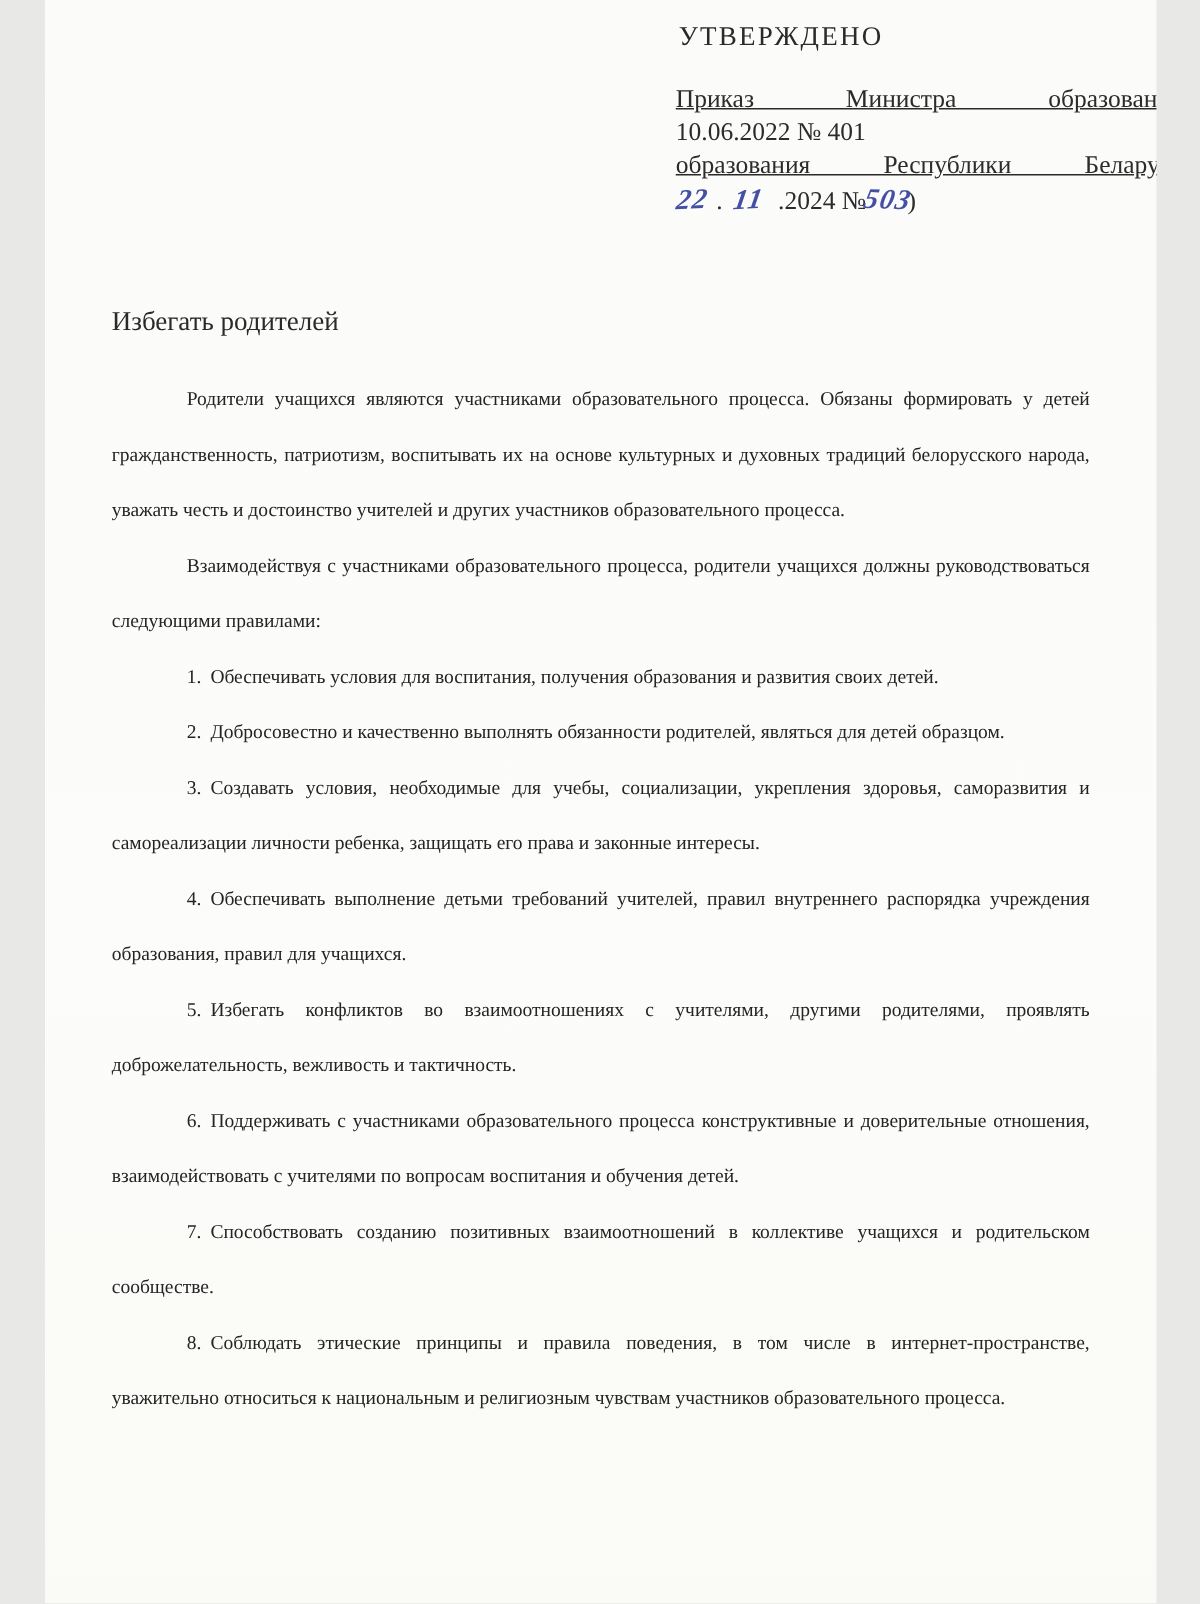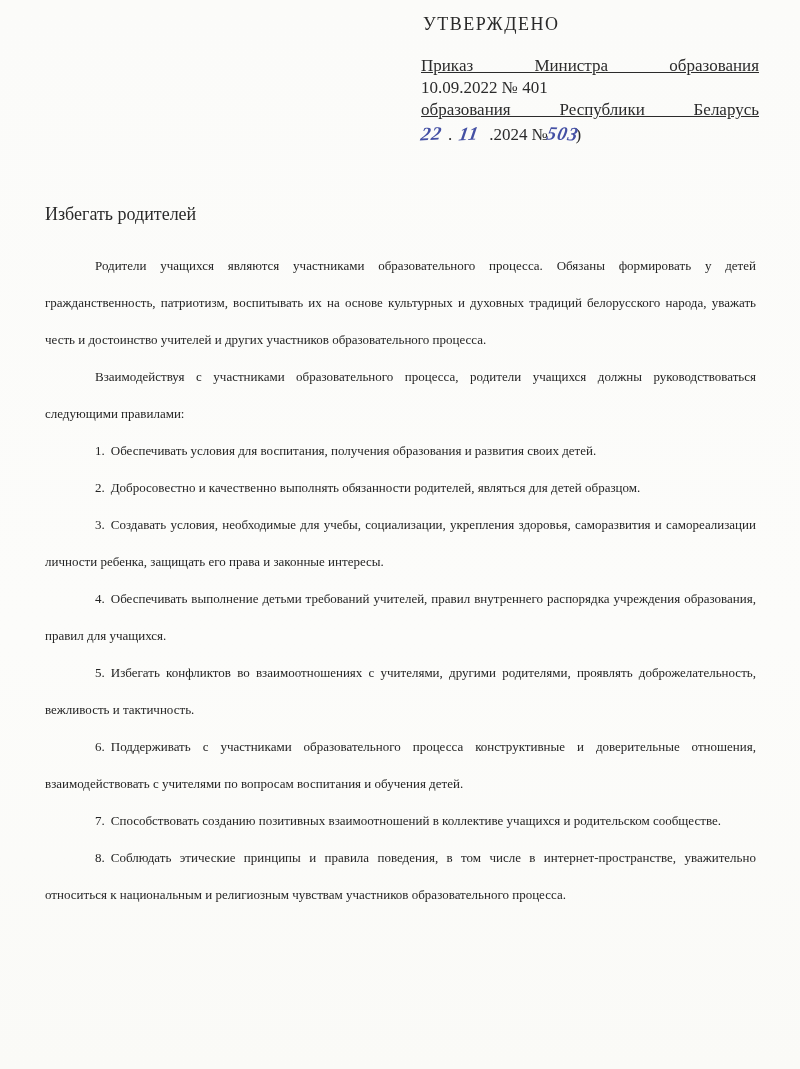--- a/index.html
+++ b/index.html
@@ -1,18 +1,18 @@
 <!DOCTYPE html>
 <html><head>
 <meta charset="utf-8">
 <style>
   html,body{margin:0;padding:0;background:#e8e8e6;}
   .page{
     position:relative;
-    width:800px;height:1069px;
+    width:741px;height:1069px;
     margin:0 auto;
     background:linear-gradient(180deg,#fbfbf9 0%,#fcfcfa 60%,#fafaf7 100%);
     font-family:"Liberation Serif","DejaVu Serif",serif;
     color:#262626;
     overflow:hidden;
   }
   
   .approval{
     position:absolute;top:14px;left:421px;width:338px;
   }
@@ -54,21 +54,21 @@
 </style>
 </head>
 <body>
 
 <div class="page">
 
   <div class="approval">
     <div class="approval-title">УТВЕРЖДЕНО</div>
     <div class="approval-lines">
         <div class="a-line stretch">Приказ Министра образования</div>
-        <div class="a-line">10.09.2022 № 401</div>
+        <div class="a-line">10.06.2022 № 401</div>
         <div class="a-line stretch">образования Республики Беларусь</div>
       </div>
     <div class="date-line"><span class="ink hw-day">22</span><span class="date-dot">.</span><span class="ink hw-month date-month-gap">11</span><span>.2024 №</span><span class="ink hw-number">503</span><span class="printed-paren">)</span></div>
   </div>
 
   <h1 class="doc-heading">Избегать родителей</h1>
 
   <div class="body-text">
     <p class="para">Родители учащихся являются участниками образовательного процесса. Обязаны формировать у детей гражданственность, патриотизм, воспитывать их на основе культурных и духовных традиций белорусского народа, уважать честь и достоинство учителей и других участников образовательного процесса.</p>
     <p class="para">Взаимодействуя с участниками образовательного процесса, родители учащихся должны руководствоваться следующими правилами:</p>

